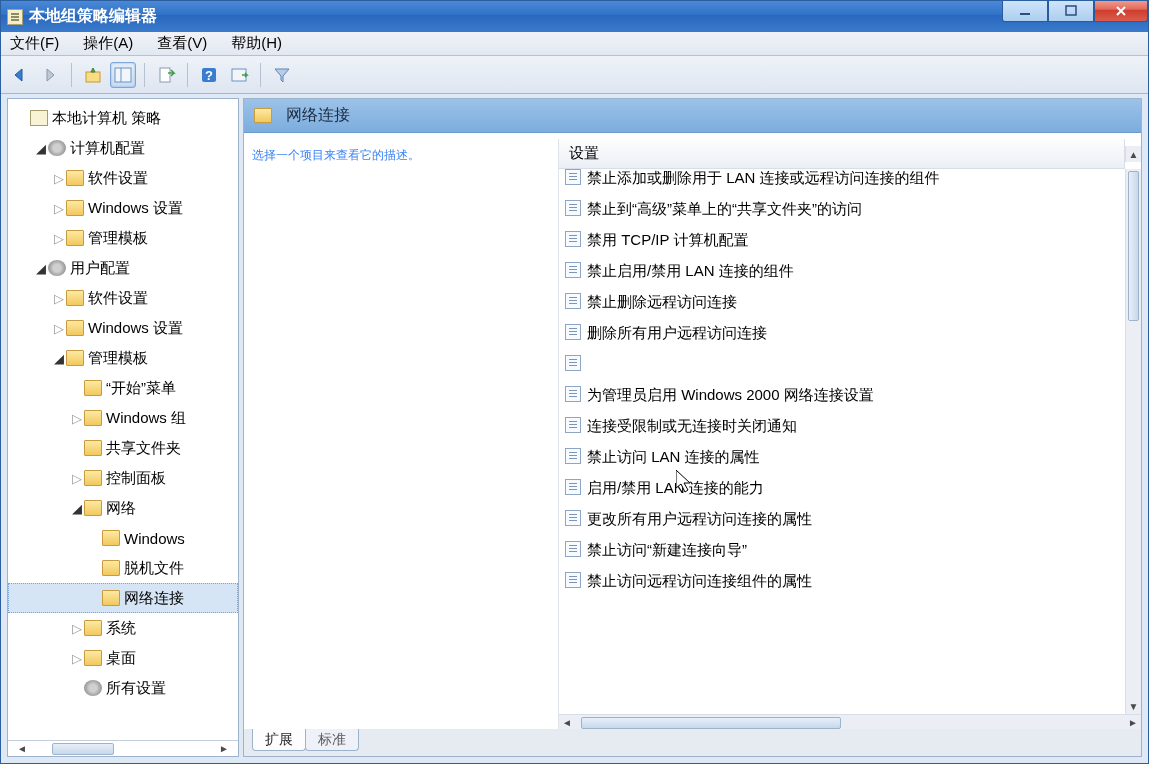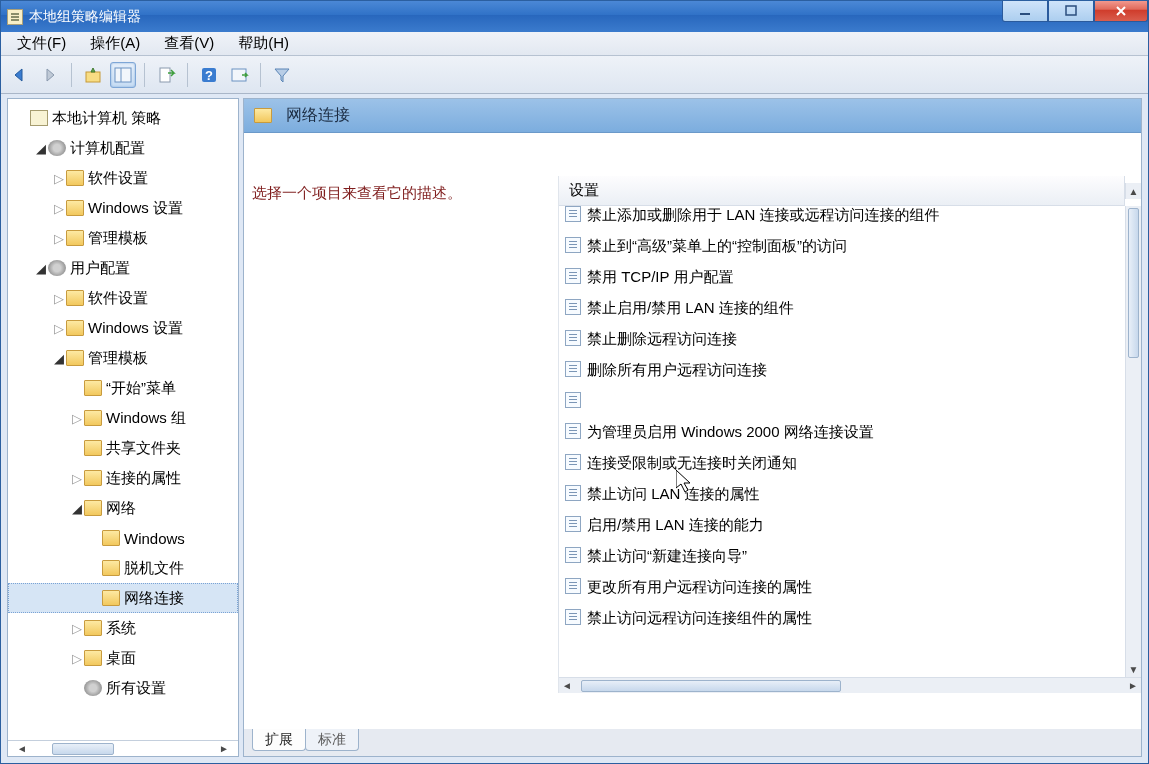--- a/index.html
+++ b/index.html
@@ -17,34 +17,34 @@
     .titlebar {
       height: 31px;
       background: linear-gradient(to bottom, #4b88d6 0%, #3072c7 45%, #2867bd 46%, #3b7bcd 100%);
       display:flex; align-items:center;
       color:#fff;
       padding-left:6px;
       position:relative;
     }
     .title-icon{width:16px;height:16px;background:#f8efc8;border:1px solid #aaa07a;display:inline-block;margin-right:6px;position:relative;}
     .title-icon:before{content:"";position:absolute;left:3px;right:3px;top:3px;height:2px;background:#8a8d6a;box-shadow:0 3px 0 #8a8d6a,0 6px 0 #8a8d6a;}
-    .title-text{font-size:14px;}
+    .title-text{font-size:16px;font-weight:bold;}
     .win-btns{position:absolute;right:0;top:-1px;display:flex;height:22px;}
     .win-btn{width:46px;height:22px;border:1px solid #2a5a9c;border-top:none;background:linear-gradient(to bottom,#d1e5fb,#acceef);display:flex;align-items:center;justify-content:center;}
     .win-btn.min{border-radius:0 0 0 3px;}
     .win-btn.close{background:linear-gradient(to bottom,#f39e94 0%,#e0695a 45%,#cf3b2a 46%,#d95d4d 100%);border-radius:0 0 3px 0;color:#fff;width:54px;}
     .win-btn svg{display:block;}
 
     
     .menubar {
       height:24px;
       background:linear-gradient(to bottom,#f0f3f8,#e2e8f1);
       border-bottom:1px solid #b6c2d1;
       display:flex; align-items:center;
-      padding:0 8px;
+      padding:0 1px;
       font-size:15px;
       gap:8px;
     }
     .menubar > span{padding:2px 8px;cursor:default;}
 
     
     .toolbar {
       height:38px;
       background:linear-gradient(to bottom,#eef2f8,#dee6f1);
       border-bottom:1px solid #a9b6c8;
@@ -52,21 +52,21 @@
       padding:0 6px;
       gap:4px;
     }
     .tool-sep{width:1px;height:24px;background:#b6c2d1;margin:0 4px;}
     .tbtn{width:26px;height:26px;display:flex;align-items:center;justify-content:center;border:1px solid transparent;border-radius:3px;}
     .tbtn.pressed{border-color:#7ea6d6;background:linear-gradient(to bottom,#e6effa,#c6dcf4);box-shadow:inset 0 0 2px #7ea6d6;}
     .tbtn svg{display:block;}
 
     
     .workspace{flex:1;display:flex;min-height:0;padding:4px 6px 6px 6px;gap:4px;}
-    .pane{background:#fff;border:1px solid #9db3cc;display:flex;flex-direction:column;min-height:0;gap:37px;}
+    .pane{background:#fff;border:1px solid #9db3cc;display:flex;flex-direction:column;min-height:0;}
     .pane.left{width:232px;position:relative;}
     .pane.right{flex:1;}
 
     
     .tree-scroll{flex:1;overflow:hidden;padding:4px 0;font-size:15px;}
     .tree-row{display:flex;align-items:center;height:30px;white-space:nowrap;}
     .indent{display:inline-block;}
     .exp{width:14px;text-align:center;color:#3f3f3f;font-size:13px;display:inline-block;}
     .exp.none{visibility:hidden;}
     .ticon{width:18px;height:16px;display:inline-block;margin:0 4px 0 0;}
@@ -77,21 +77,21 @@
     .left-hbar{height:16px;border-top:1px solid #c4cfdd;display:flex;align-items:center;padding:0 6px;}
     .left-hthumb{height:12px;width:62px;background:linear-gradient(to bottom,#e8eff8,#c7d8ec);border:1px solid #9db3cc;border-radius:2px;margin-left:22px;}
     .left-harrow{width:16px;height:12px;display:flex;align-items:center;justify-content:center;color:#4a4a4a;font-size:10px;}
 
     
     .rhdr{height:34px;background:linear-gradient(to bottom,#9cc2e8,#7cadde);display:flex;align-items:center;padding:0 10px;gap:10px;color:#1c2d44;font-size:16px;border-bottom:1px solid #6b99c9;}
     .rhdr .folder-ic{width:18px;height:15px;}
 
     
     .rbody{flex:1;display:flex;min-height:0;padding:6px 0 0 0;}
-    .descpane{width:314px;padding:8px 12px 0 8px;font-size:15px;color:#7f1d1d;}
+    .descpane{width:314px;padding:8px 12px 0 8px;font-size:12px;color:#3b82f6;}
     .listwrap{flex:1;display:flex;flex-direction:column;min-height:0;border-left:1px solid #e0e5ec;}
     .listhdr{height:30px;display:flex;align-items:center;font-size:15px;position:relative;}
     .listhdr .col{flex:1;padding-left:10px;border-right:1px solid #d7dee8;height:100%;display:flex;align-items:center;background:linear-gradient(to bottom,#fdfdfe,#ebeff5);border-bottom:1px solid #d7dee8;}
     .list-scroll{position:relative;flex:1;overflow:hidden;}
     .list-items{font-size:15px;}
     .li-row{height:31px;display:flex;align-items:flex-start;padding-left:6px;gap:6px;}
     .policy-ic{width:16px;height:16px;border:1px solid #8ea6c2;background:#f7fbff;position:relative;}
     .policy-ic:before{content:"";position:absolute;left:3px;right:3px;top:3px;height:1px;background:#7b96b6;box-shadow:0 3px 0 #7b96b6,0 6px 0 #7b96b6;}
     .v-scrollbar{position:absolute;right:0;top:0;bottom:0;width:16px;background:#ebeff5;border-left:1px solid #d7dee8;display:flex;flex-direction:column;}
     .v-scrollbar .arr{height:16px;display:flex;align-items:center;justify-content:center;font-size:10px;color:#4a4a4a;}
@@ -267,21 +267,21 @@
         <div class="tree-row">
           <span class="indent" style="width: 62px;"></span>
           <span class="exp none">▷</span>
           <span class="ticon folder-ic"></span>
           <span>共享文件夹</span>
         </div>
         <div class="tree-row">
           <span class="indent" style="width: 62px;"></span>
           <span class="exp " style="color: rgb(154, 154, 154);">▷</span>
           <span class="ticon folder-ic"></span>
-          <span>连接的属性</span>
+          <span>控制面板</span>
         </div>
         <div class="tree-row">
           <span class="indent" style="width: 62px;"></span>
           <span class="exp " style="color: rgb(51, 51, 51);">◢</span>
           <span class="ticon folder-ic"></span>
           <span>网络</span>
         </div>
         <div class="tree-row">
           <span class="indent" style="width: 80px;"></span>
           <span class="exp none">▷</span>
@@ -346,25 +346,25 @@
           </div>
         </div>
         <div class="list-scroll">
           <div class="list-items" id="list">
               <div class="li-row">
                 <span class="policy-ic"></span>
                 <span>禁止添加或删除用于 LAN 连接或远程访问连接的组件</span>
               </div>
               <div class="li-row">
                 <span class="policy-ic"></span>
-                <span>禁止到“高级”菜单上的“控制面板”的访问</span>
-              </div>
-              <div class="li-row">
-                <span class="policy-ic"></span>
-                <span>禁用 TCP/IP 用户配置</span>
+                <span>禁止到“高级”菜单上的“共享文件夹”的访问</span>
+              </div>
+              <div class="li-row">
+                <span class="policy-ic"></span>
+                <span>禁用 TCP/IP 计算机配置</span>
               </div>
               <div class="li-row">
                 <span class="policy-ic"></span>
                 <span>禁止启用/禁用 LAN 连接的组件</span>
               </div>
               <div class="li-row">
                 <span class="policy-ic"></span>
                 <span>禁止删除远程访问连接</span>
               </div>
               <div class="li-row">
@@ -385,25 +385,25 @@
               <div class="li-row">
                 <span class="policy-ic"></span>
                 <span>禁止访问 LAN 连接的属性</span>
               </div>
               <div class="li-row">
                 <span class="policy-ic"></span>
                 <span>启用/禁用 LAN 连接的能力</span>
               </div>
               <div class="li-row">
                 <span class="policy-ic"></span>
+                <span>更改所有用户远程访问连接的属性</span>
+              </div>
+              <div class="li-row">
+                <span class="policy-ic"></span>
                 <span>禁止访问“新建连接向导”</span>
-              </div>
-              <div class="li-row">
-                <span class="policy-ic"></span>
-                <span>更改所有用户远程访问连接的属性</span>
               </div>
               <div class="li-row">
                 <span class="policy-ic"></span>
                 <span>禁止访问远程访问连接组件的属性</span>
               </div>
             </div>
           <div class="v-scrollbar">
             <div class="thumb"></div>
             <div class="track"></div>
             <div class="arr">▼</div>

